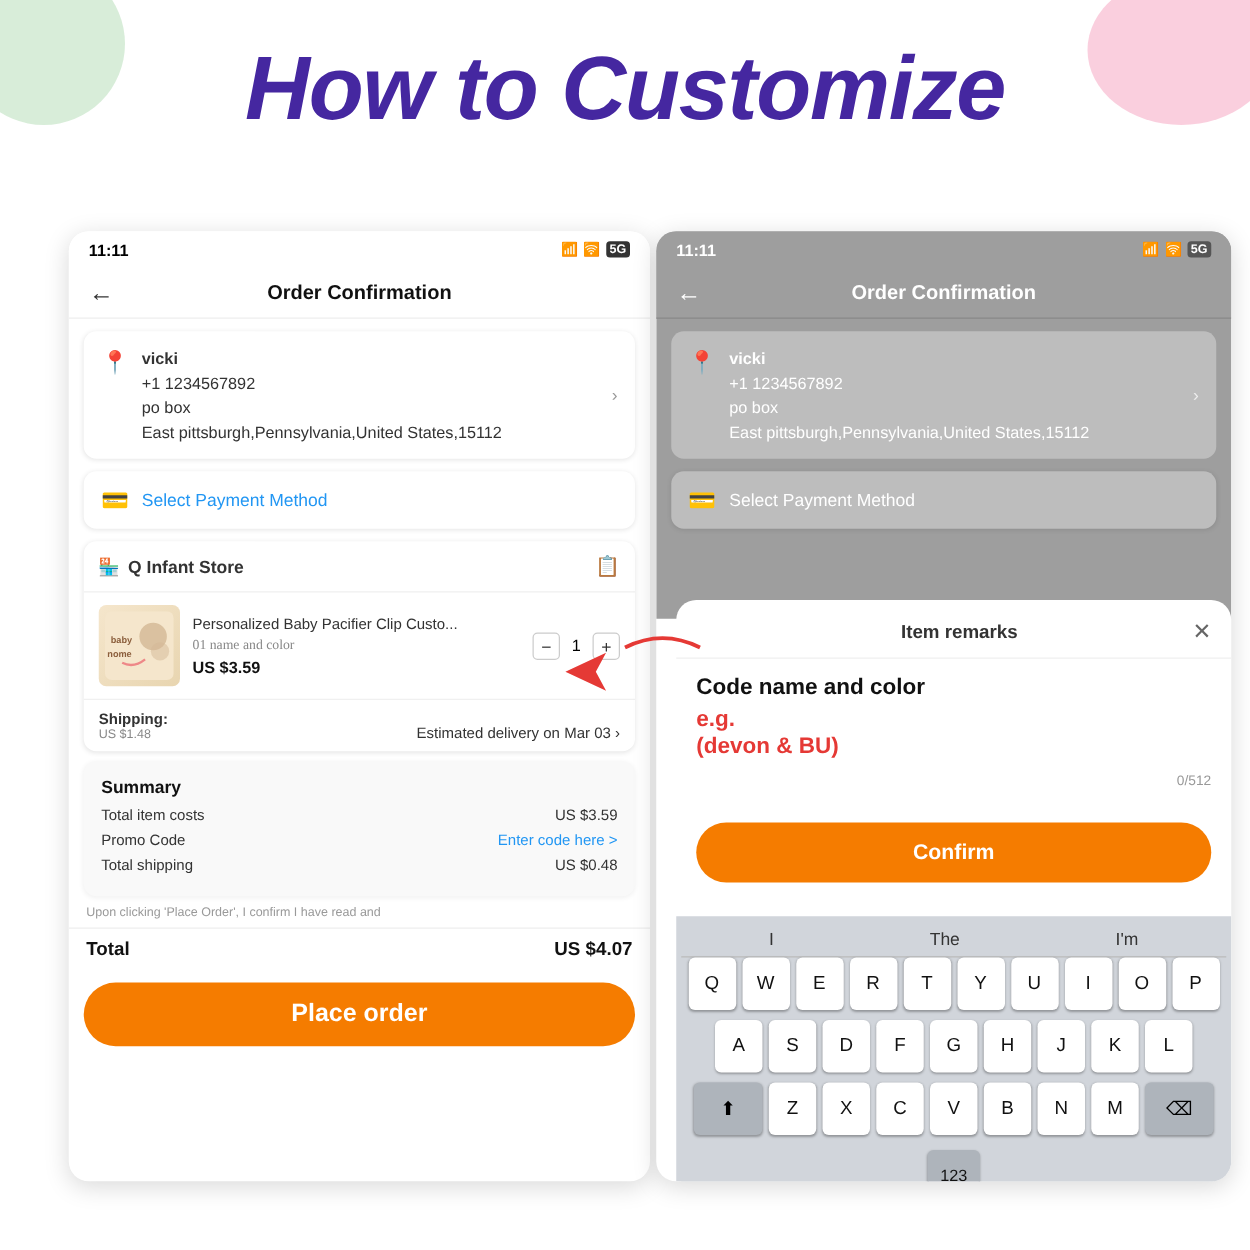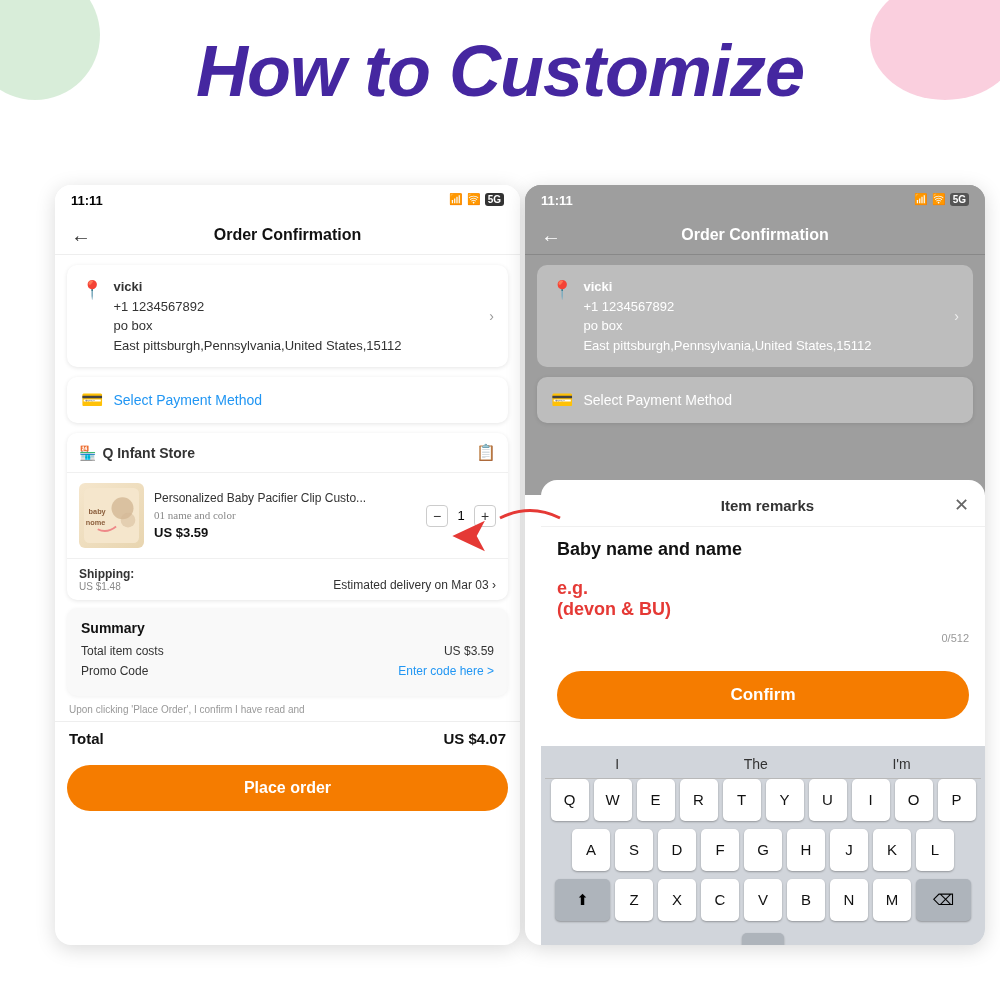--- a/index.html
+++ b/index.html
@@ -372,21 +372,21 @@
       border-top: 1px solid #eee;
     }
 
     
     .place-order-btn {
       margin: 10px 12px;
       padding: 14px;
       background: #f57c00;
       border-radius: 30px;
       text-align: center;
-      font-size: 16px;
+      font-size: 20px;
       font-weight: 700;
       color: #fff;
       cursor: pointer;
     }
 
     
     .right-phone-overlay {
       position: absolute;
       top: 0;
       left: 0;
@@ -451,21 +451,21 @@
     .note-instruction-title {
       font-size: 18px;
       font-weight: 900;
       color: #111;
       line-height: 1.2;
     }
     .note-instruction-sub {
       font-size: 18px;
       font-weight: 700;
       color: #e53935;
-      margin-top: 17px;
+      margin-top: 4px;
     }
     .char-count {
       text-align: right;
       font-size: 11px;
       color: #999;
       padding-right: 16px;
     }
 
     
     .confirm-btn {
@@ -658,20 +658,24 @@
   <div class="summary-section">
     <div class="summary-title">Summary</div>
     <div class="summary-row">
       <span>Total item costs</span>
       <span class="value">US $3.59</span>
     </div>
     <div class="summary-row">
       <span>Promo Code</span>
       <span class="promo">Enter code here &gt;</span>
     </div>
+    <div class="summary-row">
+      <span>Total shipping</span>
+      <span class="value">US $0.48</span>
+    </div>
   </div>
 
   <div class="disclaimer">Upon clicking 'Place Order', I confirm I have read and</div>
 
   <div class="total-row">
     <span>Total</span>
     <span>US $4.07</span>
   </div>
 
   <div class="place-order-btn">Place order</div>
@@ -724,21 +728,21 @@
   <div class="item-remarks-modal">
 
     <div class="modal-header">
       <div style="width:24px;"></div>
       <span class="modal-title">Item remarks</span>
       <span class="modal-close">✕</span>
     </div>
 
     <div class="note-area-container">
       <div class="note-instructions">
-        <div class="note-instruction-title">Baby name and name</div>
+        <div class="note-instruction-title">Code name and color</div>
         <div class="note-instruction-sub" style="white-space:pre-line;">e.g.
 (devon &amp; BU)</div>
       </div>
     </div>
 
     <div class="char-count">0/512</div>
 
     <div class="confirm-btn">Confirm</div>
 
     <div class="keyboard">

